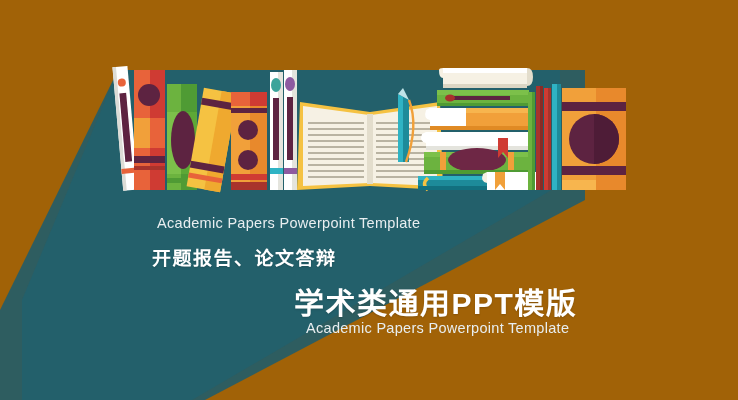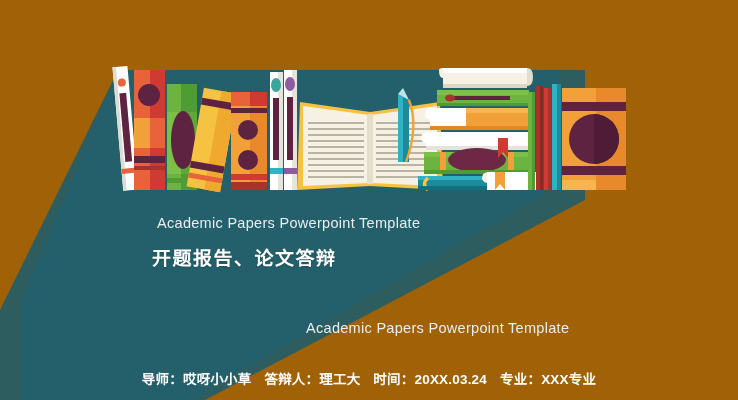--- a/index.html
+++ b/index.html
@@ -324,21 +324,19 @@
     </g>
 
   </svg>
 
   <div id="text-block">
 
     <div class="subtitle-top">Academic Papers Powerpoint Template</div>
 
     <div class="title-line1">开题报告、论文答辩</div>
 
+    <div class="title-line2">学术类通用PPT模版</div>
 
     <div class="subtitle-bottom">Academic Papers Powerpoint Template</div>
 
-    <div class="meta-bar">
-      <span class="meta-item"><span>导师：</span><span>哎呀小小草</span></span><span class="meta-gap"></span><span class="meta-item"><span>答辩人：</span><span>理工大</span></span><span class="meta-gap"></span><span class="meta-item"><span>时间：</span><span>20XX.03.24</span></span><span class="meta-gap"></span><span class="meta-item"><span>专业：</span><span>XXX专业</span></span>
-    </div>
 
   </div>
 </div>
 
 </body></html>

